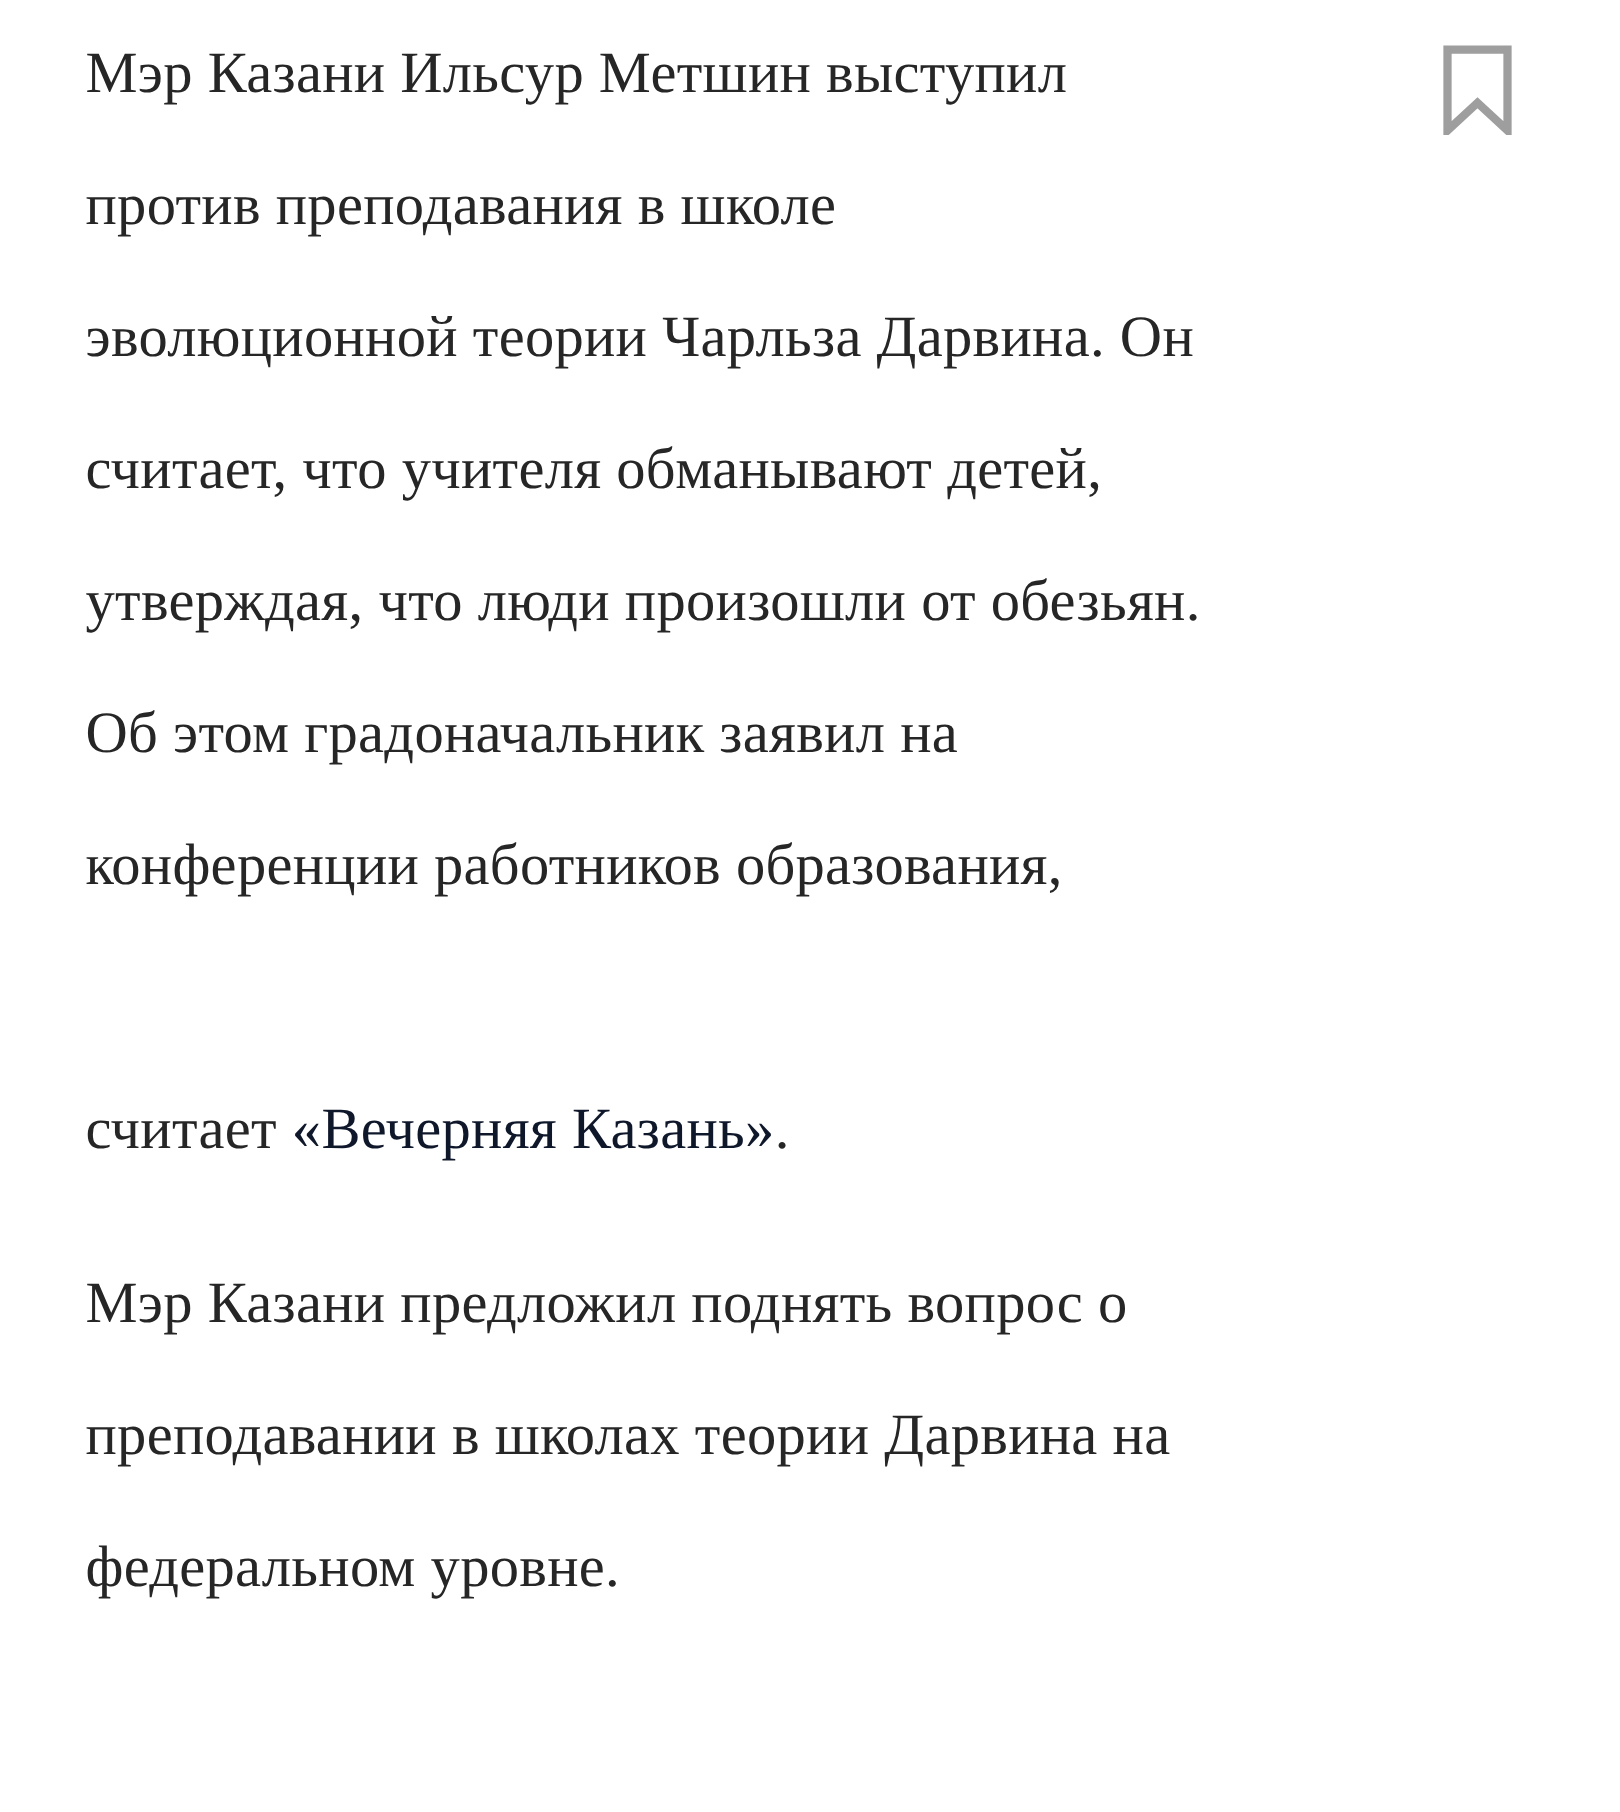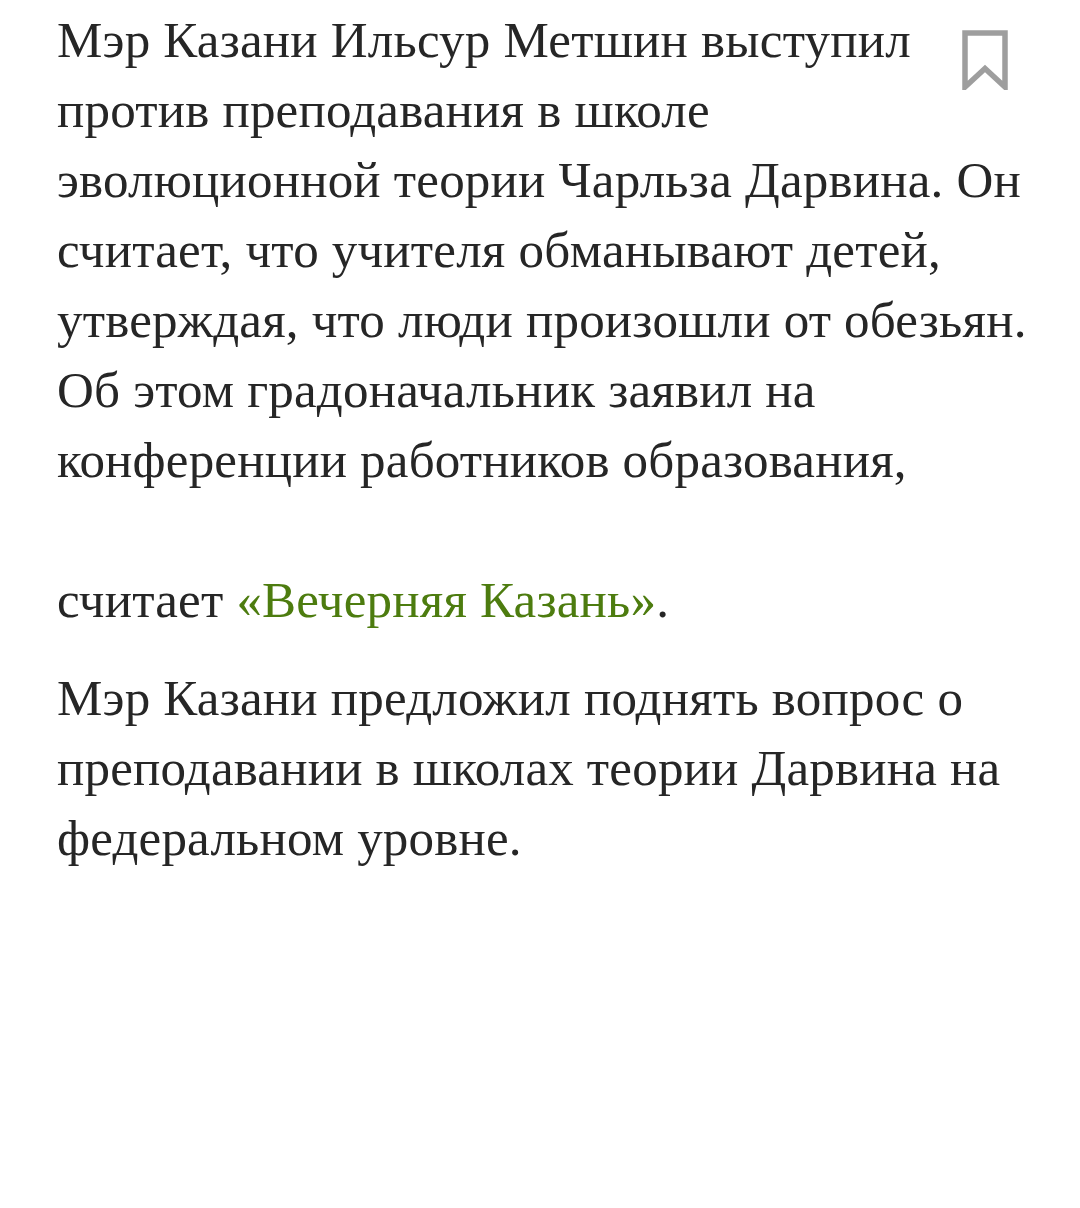--- a/index.html
+++ b/index.html
@@ -11,29 +11,29 @@
     font-family: "Liberation Serif", "DejaVu Serif", serif;
   }
   .article {
     position: relative;
     width: 1080px;
     height: 1208px;
     padding: 5px 40px 0 57px;
     color: #262626;
   }
   .paragraph {
-    font-size: 51px;
-    line-height: 70px;
+    font-size: 39px;
+    line-height: 88px;
     white-space: pre-line;
     color: #262626;
     margin-bottom: 28px;
     letter-spacing: 0.2px;
   }
   .source-link {
-    color: #4d7c0f;
+    color: #0f172a;
     text-decoration: none;
     cursor: pointer;
   }
   .bookmark-button {
     position: absolute;
     left: 962px;
     top: 27px;
     width: 54px;
     height: 66px;
     background: transparent;

